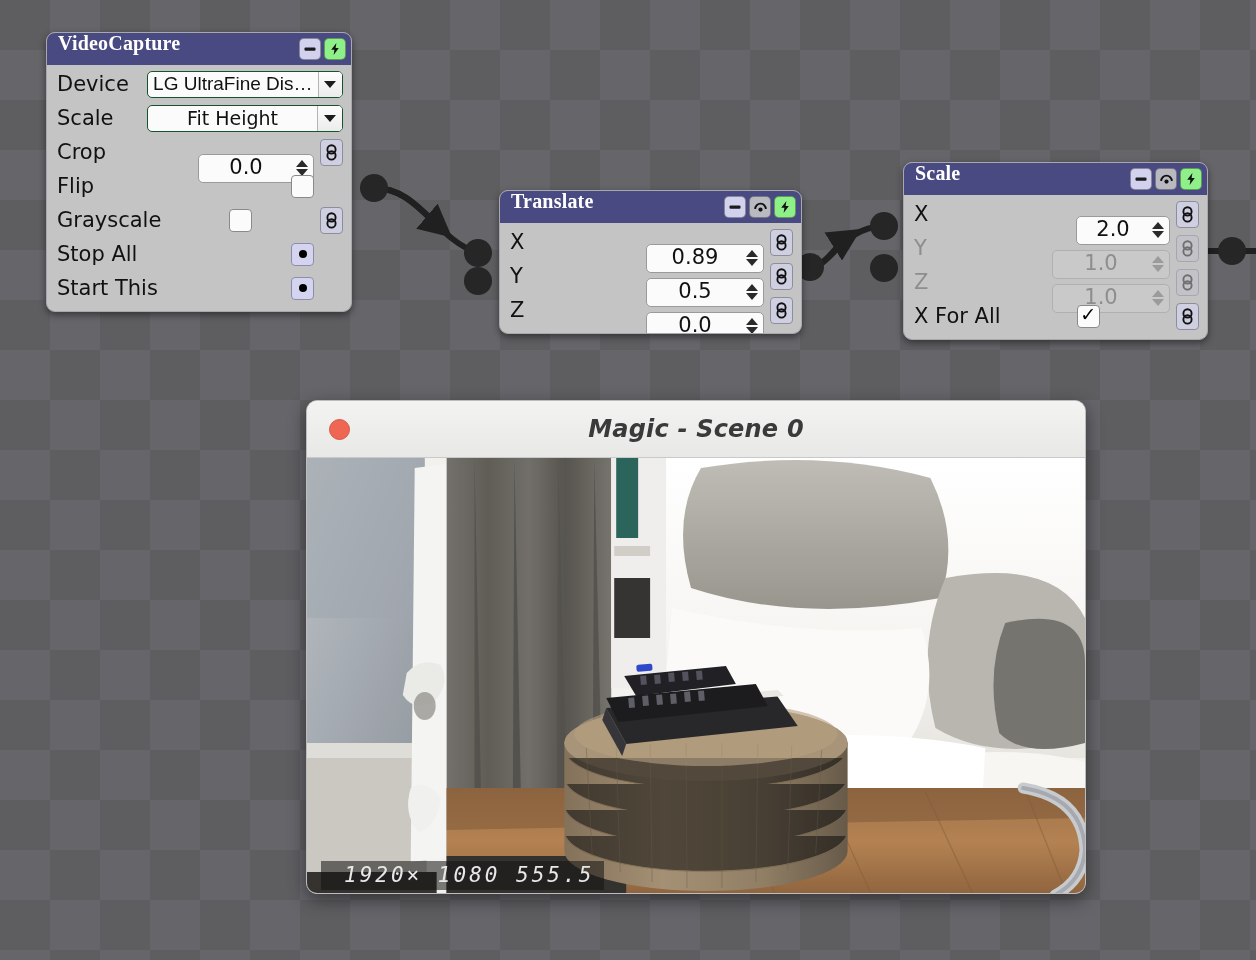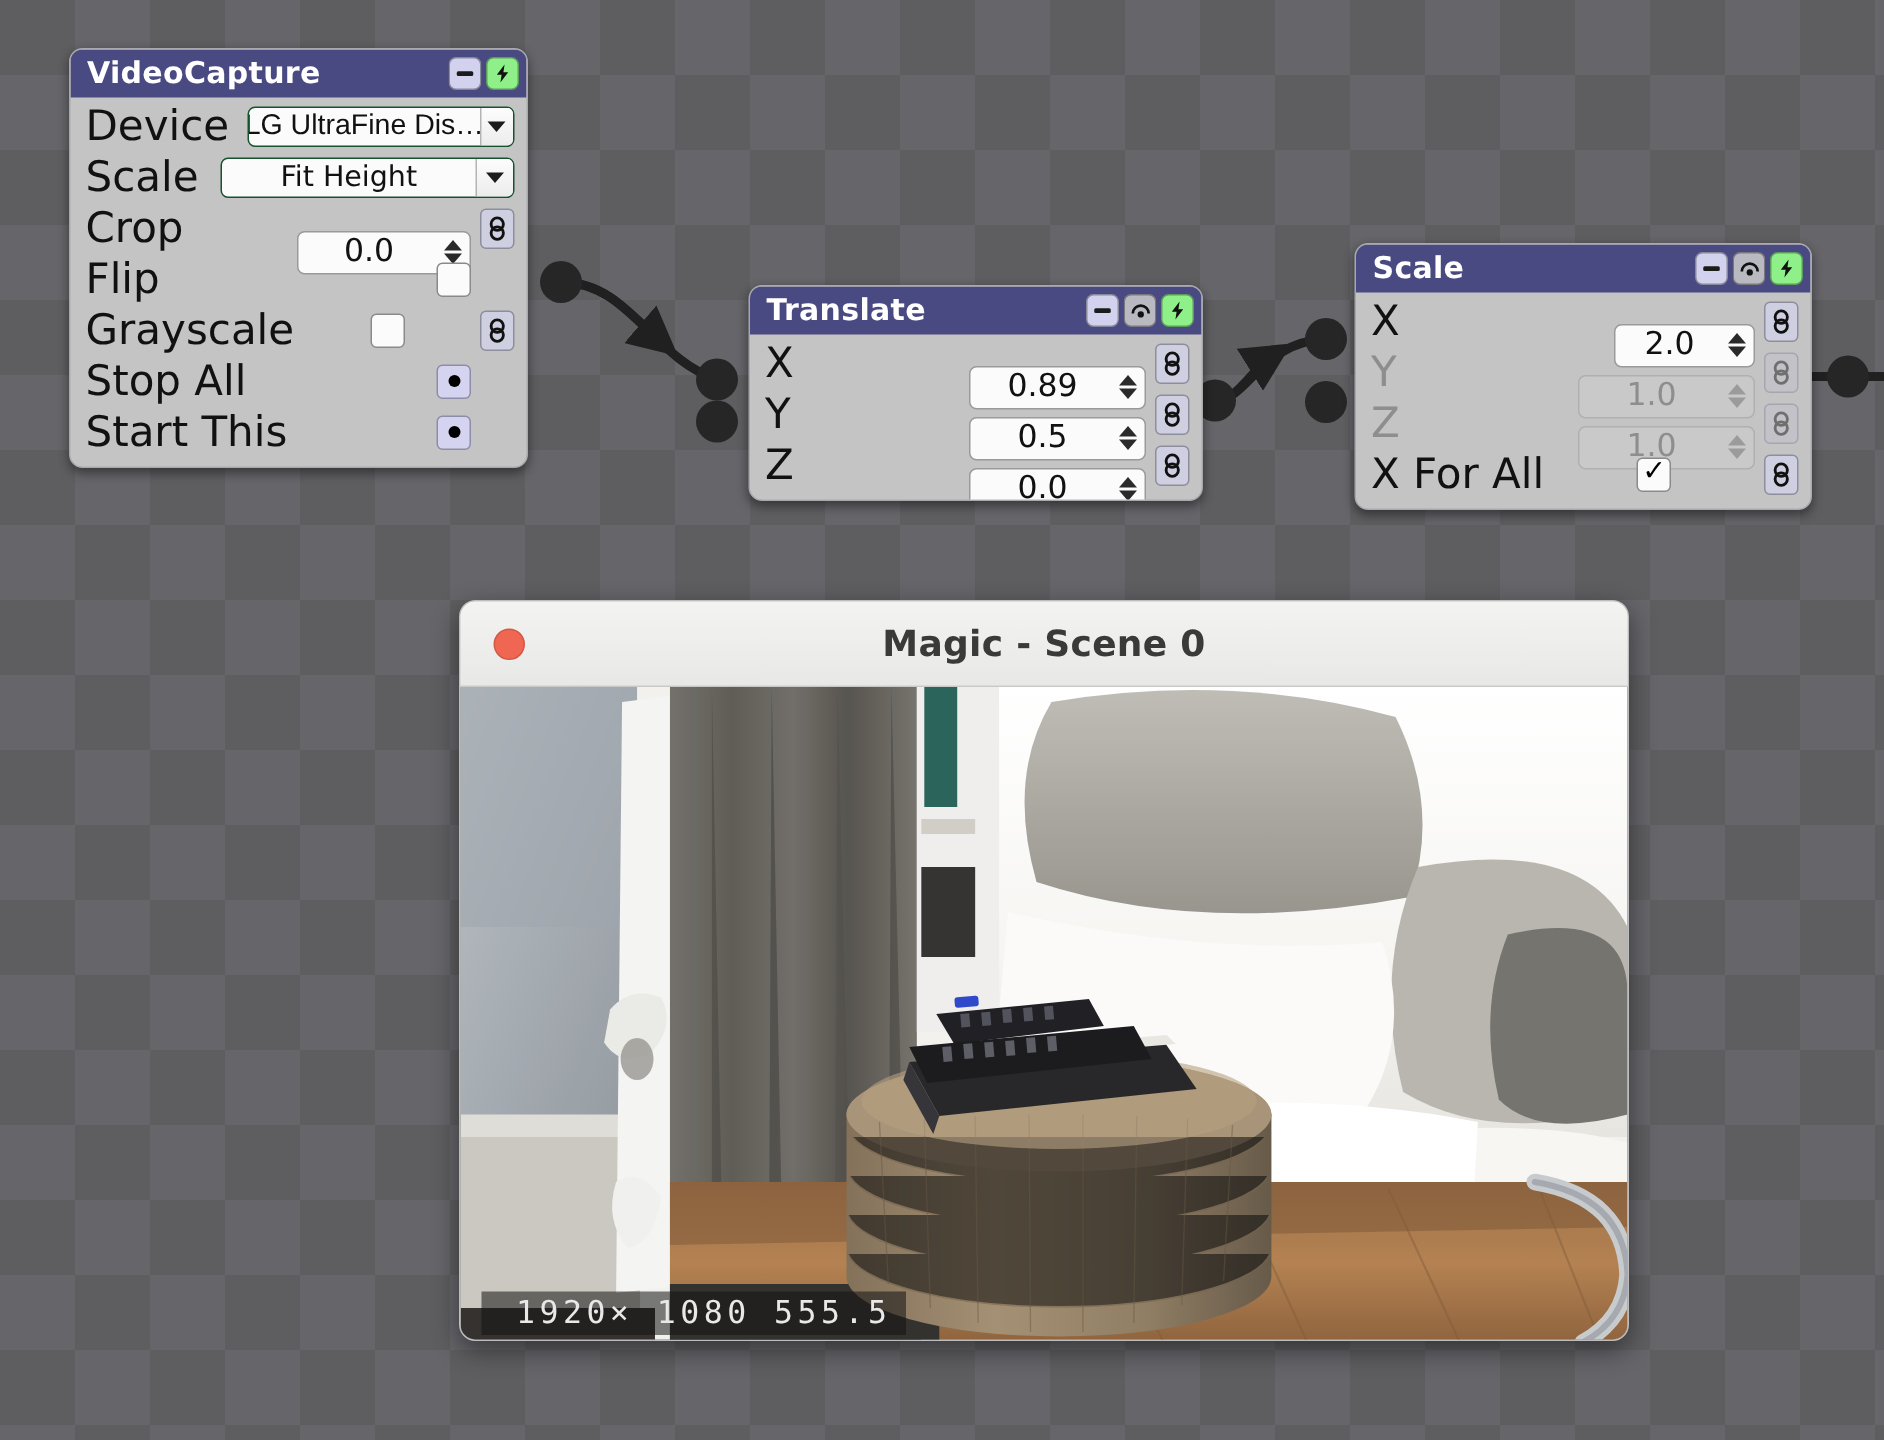--- a/index.html
+++ b/index.html
@@ -30,23 +30,24 @@
     position: absolute;
     border-radius: 9px;
     background: #c4c4c4;
     box-shadow: 0 3px 7px rgba(0,0,0,.45);
     border: 1px solid #a9a9ad;
     overflow: hidden;
   }
   .node-head {
     background: #4a4a82;
     height: 32px;
-    display: flex; align-items: center;
+    display: flex; 
     padding: 0 5px 0 11px;
     position: relative;
+    font-family: Liberation Serif, serif;
   }
   .node-title {
     color: #ffffff;
     font-size: 20px;
     font-weight: bold;
     letter-spacing: .2px;
     flex: 1 1 auto;
     white-space: nowrap;
     line-height: 1;
     padding-bottom: 2px;
@@ -64,21 +65,21 @@
 
   .node-body { padding: 2px 0 6px 0; }
 
   .row {
     display: flex; align-items: center;
     height: 34px;
     padding: 0 8px 0 10px;
     gap: 6px;
   }
   .lbl {
-    font-size: 28px;
+    font-size: 21px;
     color: #111;
     flex: 0 0 auto;
     white-space: nowrap;
     line-height: 1;
   }
   .lbl.dim { color: #8e8e8e; }
   .spacer { flex: 1 1 auto; }
 
   
   .combo {
@@ -162,20 +163,21 @@
   
   #preview {
     position: absolute;
     left: 306px; top: 400px;
     width: 780px; height: 494px;
     border-radius: 11px;
     background: #efefed;
     box-shadow: 0 6px 18px rgba(0,0,0,.45);
     overflow: hidden;
     border: 1px solid #bdbdbd;
+    font-style: italic;
   }
   #pv-title {
     height: 57px;
     background: linear-gradient(#f3f3f1,#e8e8e6);
     display:flex; align-items:center;
     position: relative;
     border-bottom: 1px solid #c9c9c9;
   }
   #pv-close {
     width: 21px; height: 21px; border-radius:50%;

